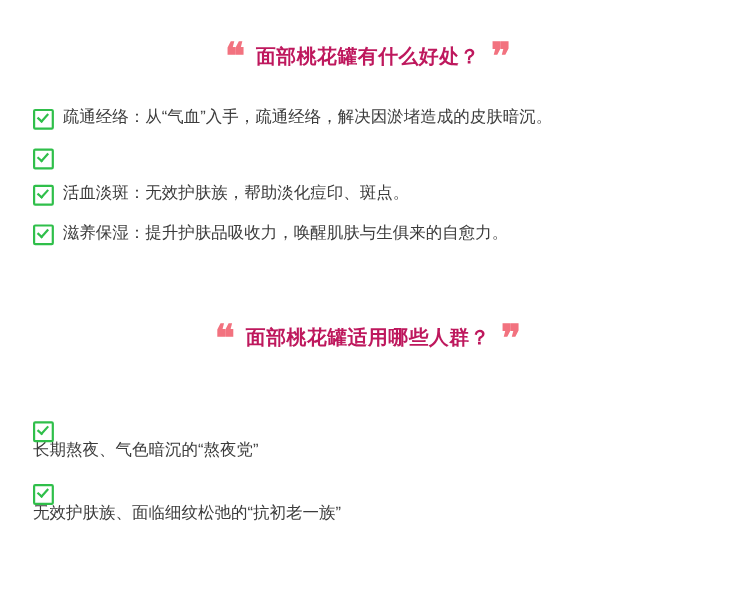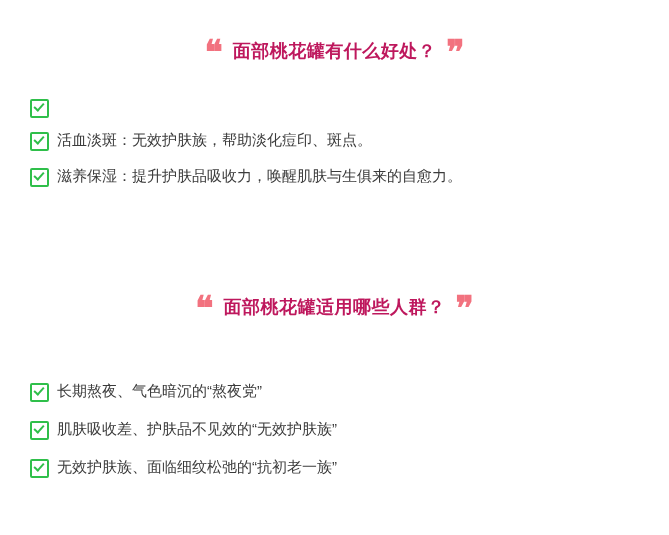--- a/index.html
+++ b/index.html
@@ -116,36 +116,41 @@
     top: 290px;
   }
   #list-audience {
     position: absolute;
     left: 30px;
     top: 380px;
     width: 620px;
   }
   #list-audience .list-item {
     margin-bottom: 16px;
+    flex-direction: column;
   }
 </style>
 </head>
 <body>
 
 <div class="page">
 
   <div class="section" id="section-benefits">
     <div class="heading-row">
       <span class="quote left">❝</span>
       <span class="heading-title">面部桃花罐有什么好处？</span>
       <span class="quote right">❞</span>
     </div>
   </div>
 
   <ul class="list" id="list-benefits">
+    <li class="list-item">
+      <span class="check"></span>
+      <span class="item-text">疏通经络：从“气血”入手，疏通经络，解决因淤堵造成的皮肤暗沉。</span>
+    </li>
     <li class="list-item">
       <span class="check"></span>
     </li>
     <li class="list-item">
       <span class="check"></span>
       <span class="item-text">活血淡斑：无效护肤族，帮助淡化痘印、斑点。</span>
     </li>
     <li class="list-item">
       <span class="check"></span>
       <span class="item-text">滋养保湿：提升护肤品吸收力，唤醒肌肤与生俱来的自愈力。</span>
@@ -160,21 +165,17 @@
     </div>
   </div>
 
   <ul class="list" id="list-audience">
     <li class="list-item">
       <span class="check"></span>
       <span class="item-text">长期熬夜、气色暗沉的“熬夜党”</span>
     </li>
     <li class="list-item">
       <span class="check"></span>
-      <span class="item-text">肌肤吸收差、护肤品不见效的“无效护肤族”</span>
-    </li>
-    <li class="list-item">
-      <span class="check"></span>
       <span class="item-text">无效护肤族、面临细纹松弛的“抗初老一族”</span>
     </li>
   </ul>
 
 </div>
 
 </body></html>

